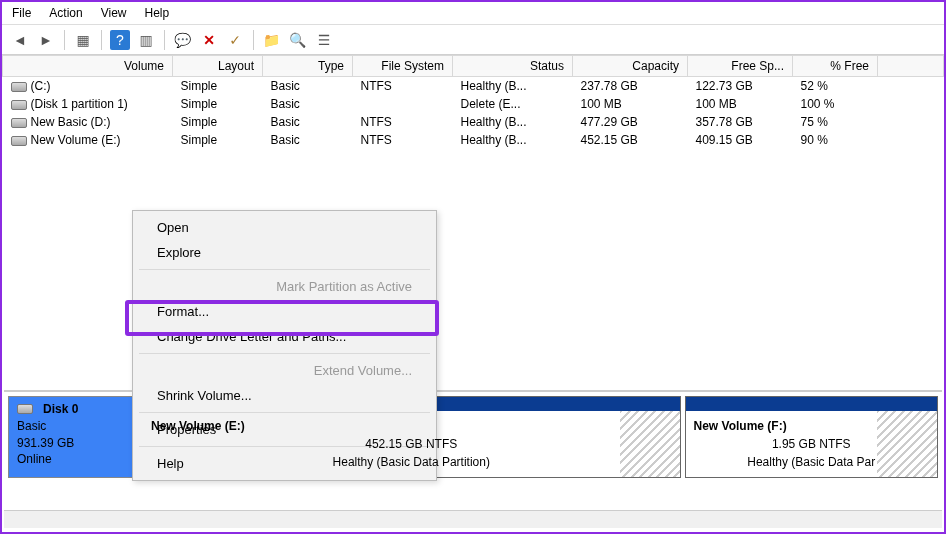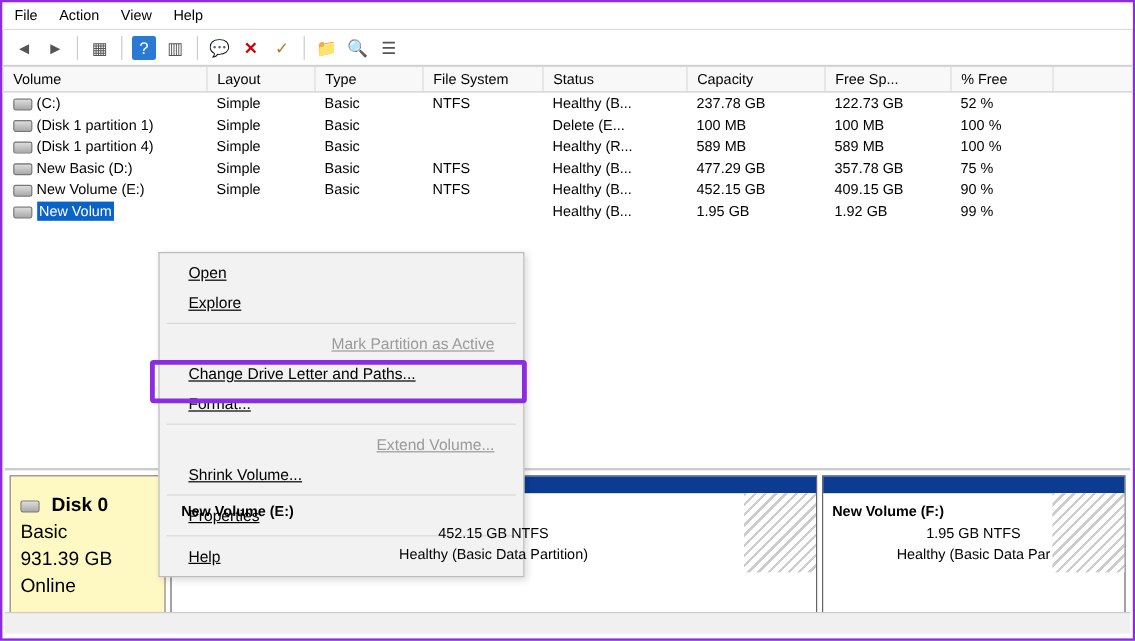--- a/index.html
+++ b/index.html
@@ -39,21 +39,21 @@
     font-size: 14px;
     color: #555;
   }
   .tb-sep { width:1px; height:20px; background:#ccc; margin:0 2px; }
   
   .vol-table {
     width: 100%;
     border-collapse: collapse;
   }
   .vol-head th {
-    text-align: left;
+    text-align: right;
     font-weight: 400;
     background: #f8f8f8;
     border: 1px solid #d8d8d8;
     padding: 3px 8px;
     position: relative;
   }
   .vol-table td {
     padding: 2px 8px;
     white-space: nowrap;
   }
@@ -73,23 +73,23 @@
     left: 2px; right: 2px;
     border-top: 2px solid #ccc;
     display:flex;
     gap:4px;
     padding:4px;
     background:#fff;
   }
   .disk-box {
     border:1px solid #888;
     width:130px;
-    padding:14px 8px;
-    background:#fef9c3;
-    font-size:16px;
+    padding:4px 8px;
+    background:#3b82f6;
+    font-size:12px;
     line-height:1.4;
   }
   .disk-box .title { font-weight:700; }
   .disk-vol-wrap { flex:1; display:flex; gap:4px; }
   .disk-vol {
     border:1px solid #666;
     flex:1;
     position:relative;
     background:#fff;
   }
@@ -115,21 +115,20 @@
     background: #f2f2f2;
     border: 1px solid #bcbcbc;
     box-shadow: 2px 2px 6px rgba(0,0,0,.15);
     padding: 4px 0;
     font-size: 13px;
   }
   .cm-item {
     padding: 5px 24px;
     color:#000;
     cursor:default;
-    text-decoration:underline;
   }
   .cm-item.disabled { color:#9a9a9a;text-align:right; }
   .cm-sep { height:1px; background:#d9d9d9; margin:4px 6px; }
   .cm-highlight {
     position:absolute;
     border:4px solid #8b2be2;
     border-radius:3px;
     pointer-events:none;
     left:123px; top:298px;
     width:314px; height:36px;
@@ -212,61 +211,39 @@
         <td>Simple</td>
         <td>Basic</td>
         <td></td>
         <td>Delete (E...</td>
         <td>100 MB</td>
         <td>100 MB</td>
         <td>100 %</td>
         <td></td>
       </tr>
       <tr>
-        <td><span class="disk-icon"></span><span>(Disk 1 partition 4)</span></td>
-        <td>Simple</td>
-        <td>Basic</td>
-        <td></td>
-        <td>Healthy (R...</td>
-        <td>589 MB</td>
-        <td>589 MB</td>
-        <td>100 %</td>
-        <td></td>
-      </tr>
-      <tr>
         <td><span class="disk-icon"></span><span>New Basic (D:)</span></td>
         <td>Simple</td>
         <td>Basic</td>
         <td>NTFS</td>
         <td>Healthy (B...</td>
         <td>477.29 GB</td>
         <td>357.78 GB</td>
         <td>75 %</td>
         <td></td>
       </tr>
       <tr>
         <td><span class="disk-icon"></span><span>New Volume (E:)</span></td>
         <td>Simple</td>
         <td>Basic</td>
         <td>NTFS</td>
         <td>Healthy (B...</td>
         <td>452.15 GB</td>
         <td>409.15 GB</td>
         <td>90 %</td>
-        <td></td>
-      </tr>
-      <tr class="">
-        <td><span class="disk-icon"></span><span style="background: rgb(10, 99, 200); color: rgb(255, 255, 255); padding: 1px 2px;">New Volum</span></td>
-        <td style="color: rgb(0, 0, 0); background: rgb(255, 255, 255);"></td>
-        <td style="color: rgb(0, 0, 0); background: rgb(255, 255, 255);"></td>
-        <td style="color: rgb(0, 0, 0); background: rgb(255, 255, 255);"></td>
-        <td style="color: rgb(0, 0, 0); background: rgb(255, 255, 255);">Healthy (B...</td>
-        <td style="color: rgb(0, 0, 0); background: rgb(255, 255, 255);">1.95 GB</td>
-        <td style="color: rgb(0, 0, 0); background: rgb(255, 255, 255);">1.92 GB</td>
-        <td style="color: rgb(0, 0, 0); background: rgb(255, 255, 255);">99 %</td>
         <td></td>
       </tr>
     </tbody>
 </table>
 
 <div class="bottom-pane">
   <div class="disk-box">
     <div style="display:flex;align-items:center;gap:6px">
       <span class="disk-icon"></span>
       <span class="title">Disk 0</span>
@@ -297,22 +274,22 @@
   </div>
 </div>
 
 <div class="scrollbar-bottom"></div>
 
 <div class="context-menu">
   <div class="cm-item">Open</div>
   <div class="cm-item">Explore</div>
   <div class="cm-sep"></div>
   <div class="cm-item disabled">Mark Partition as Active</div>
+  <div class="cm-item">Format...</div>
   <div class="cm-item">Change Drive Letter and Paths...</div>
-  <div class="cm-item">Format...</div>
   <div class="cm-sep"></div>
   <div class="cm-item disabled">Extend Volume...</div>
   <div class="cm-item">Shrink Volume...</div>
   <div class="cm-sep"></div>
   <div class="cm-item">Properties</div>
   <div class="cm-sep"></div>
   <div class="cm-item">Help</div>
 </div>
 
 <div class="cm-highlight"></div>

